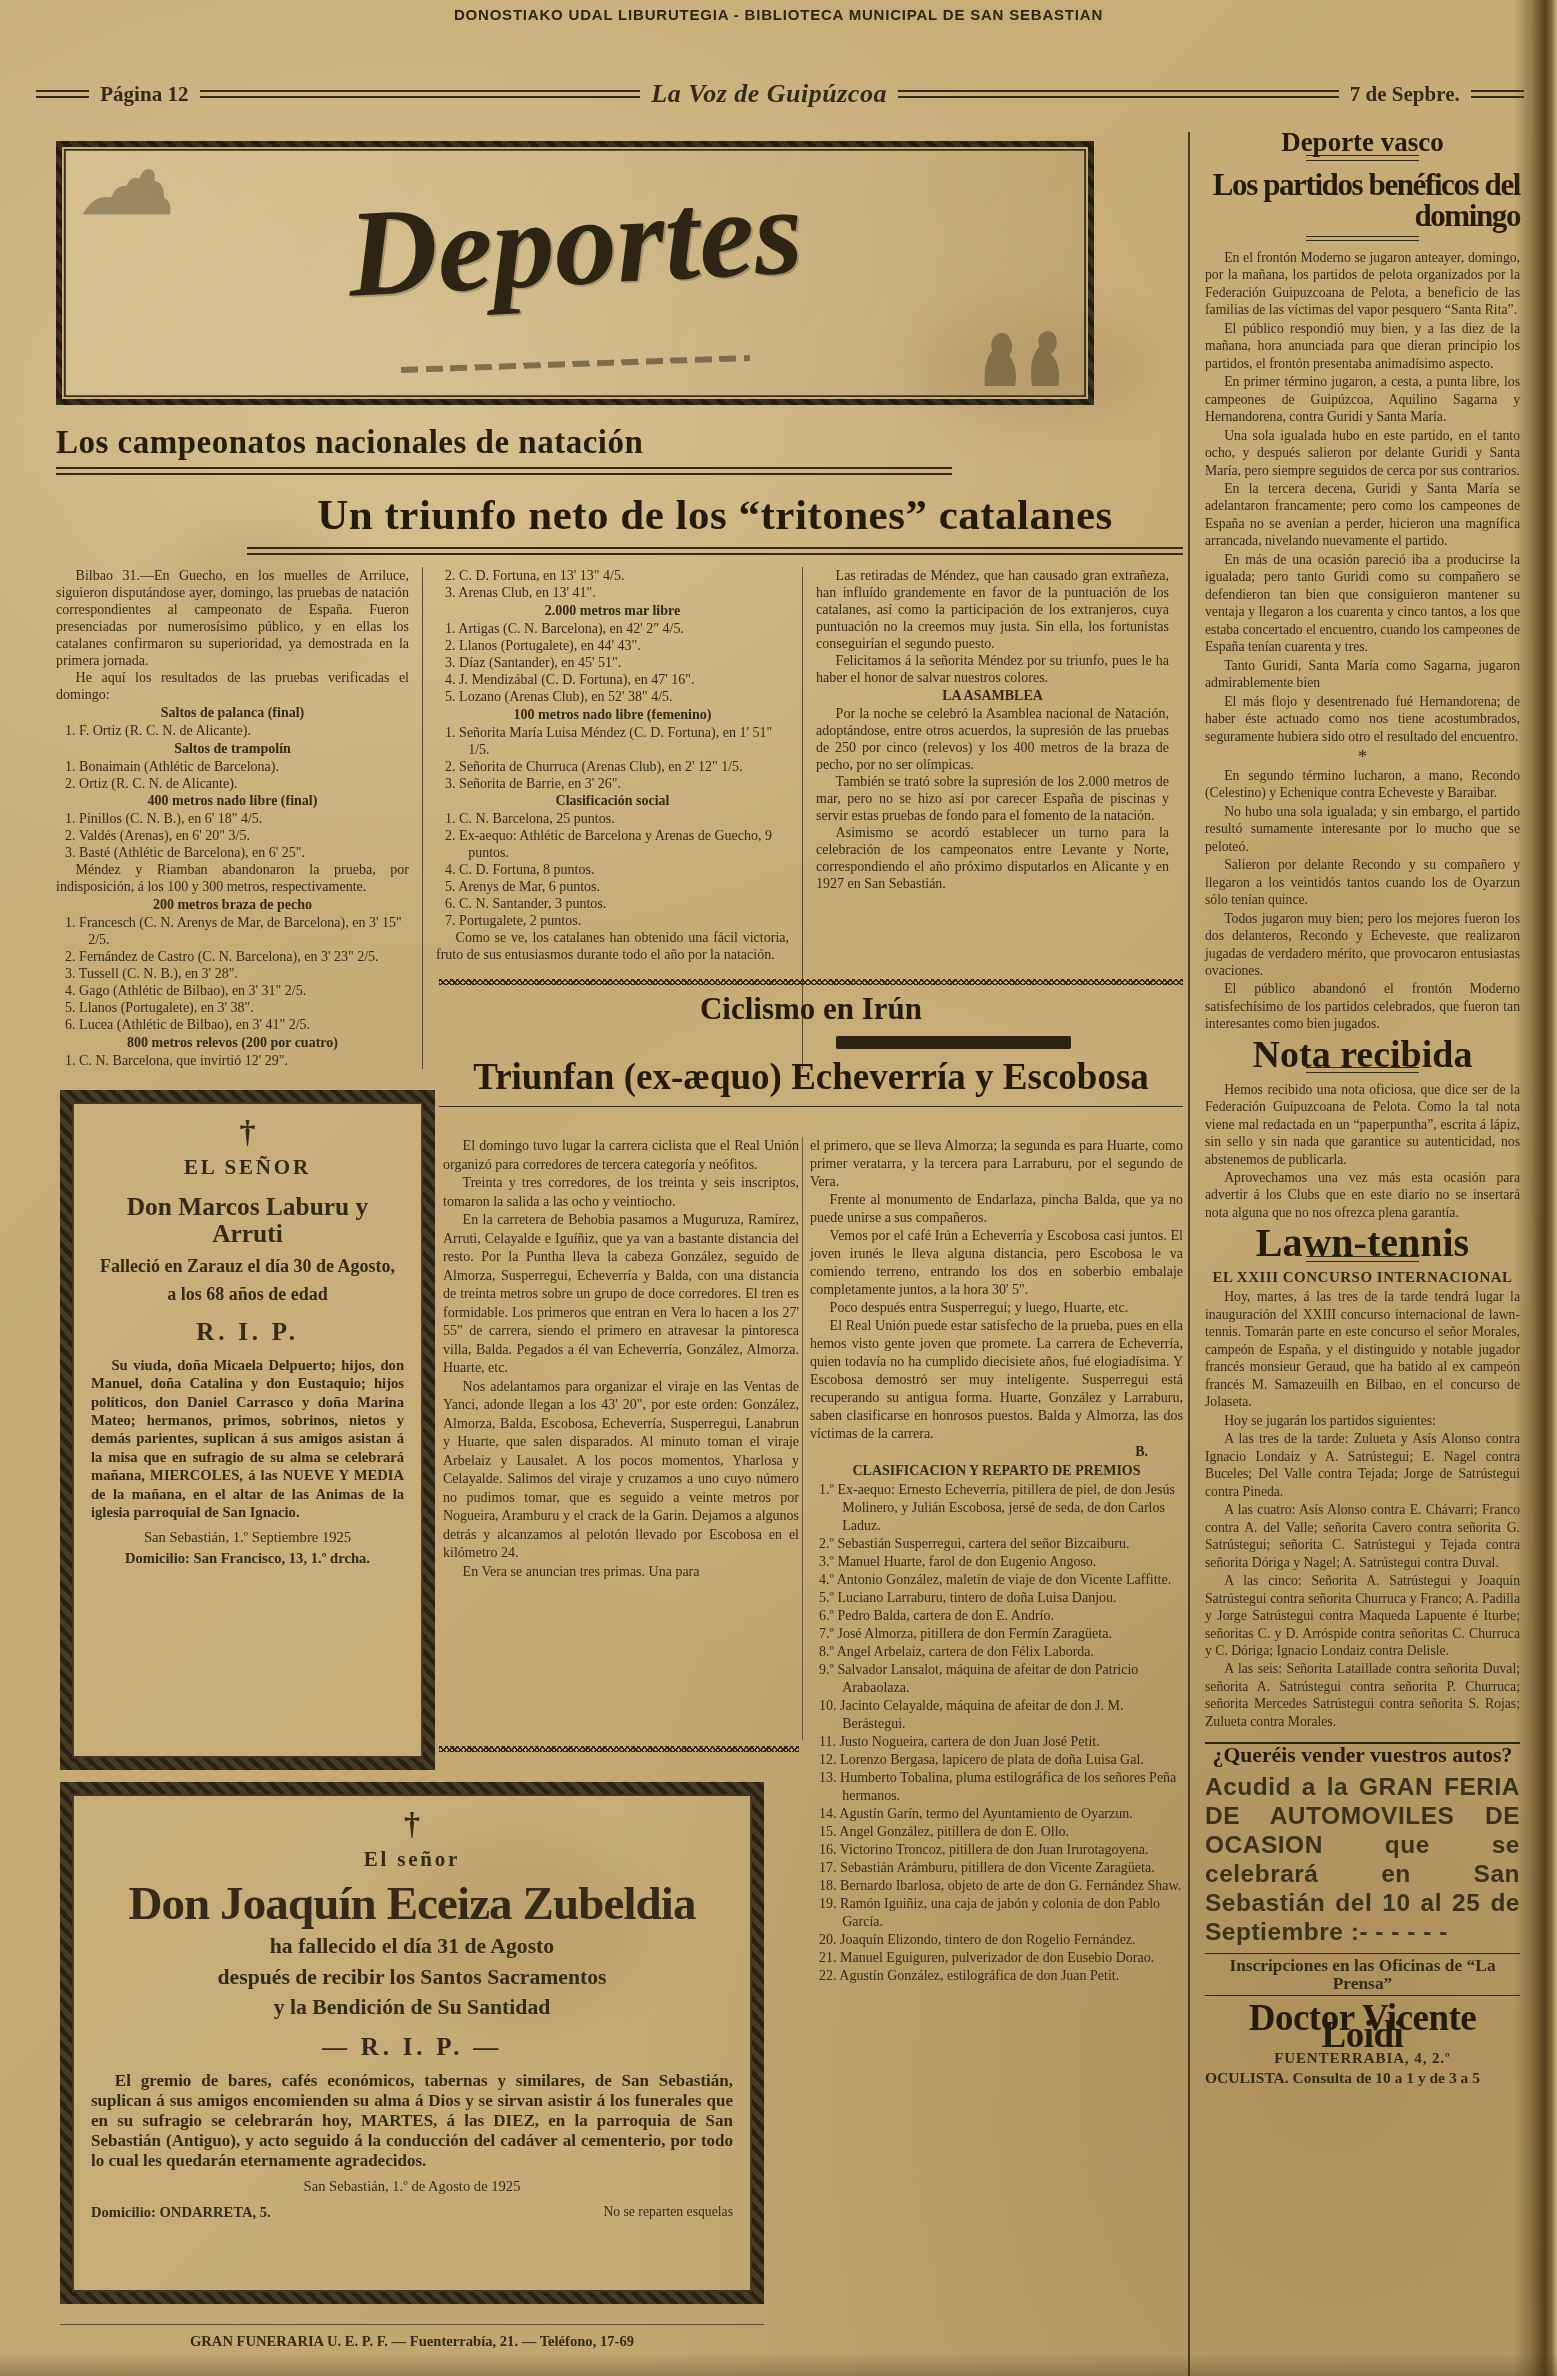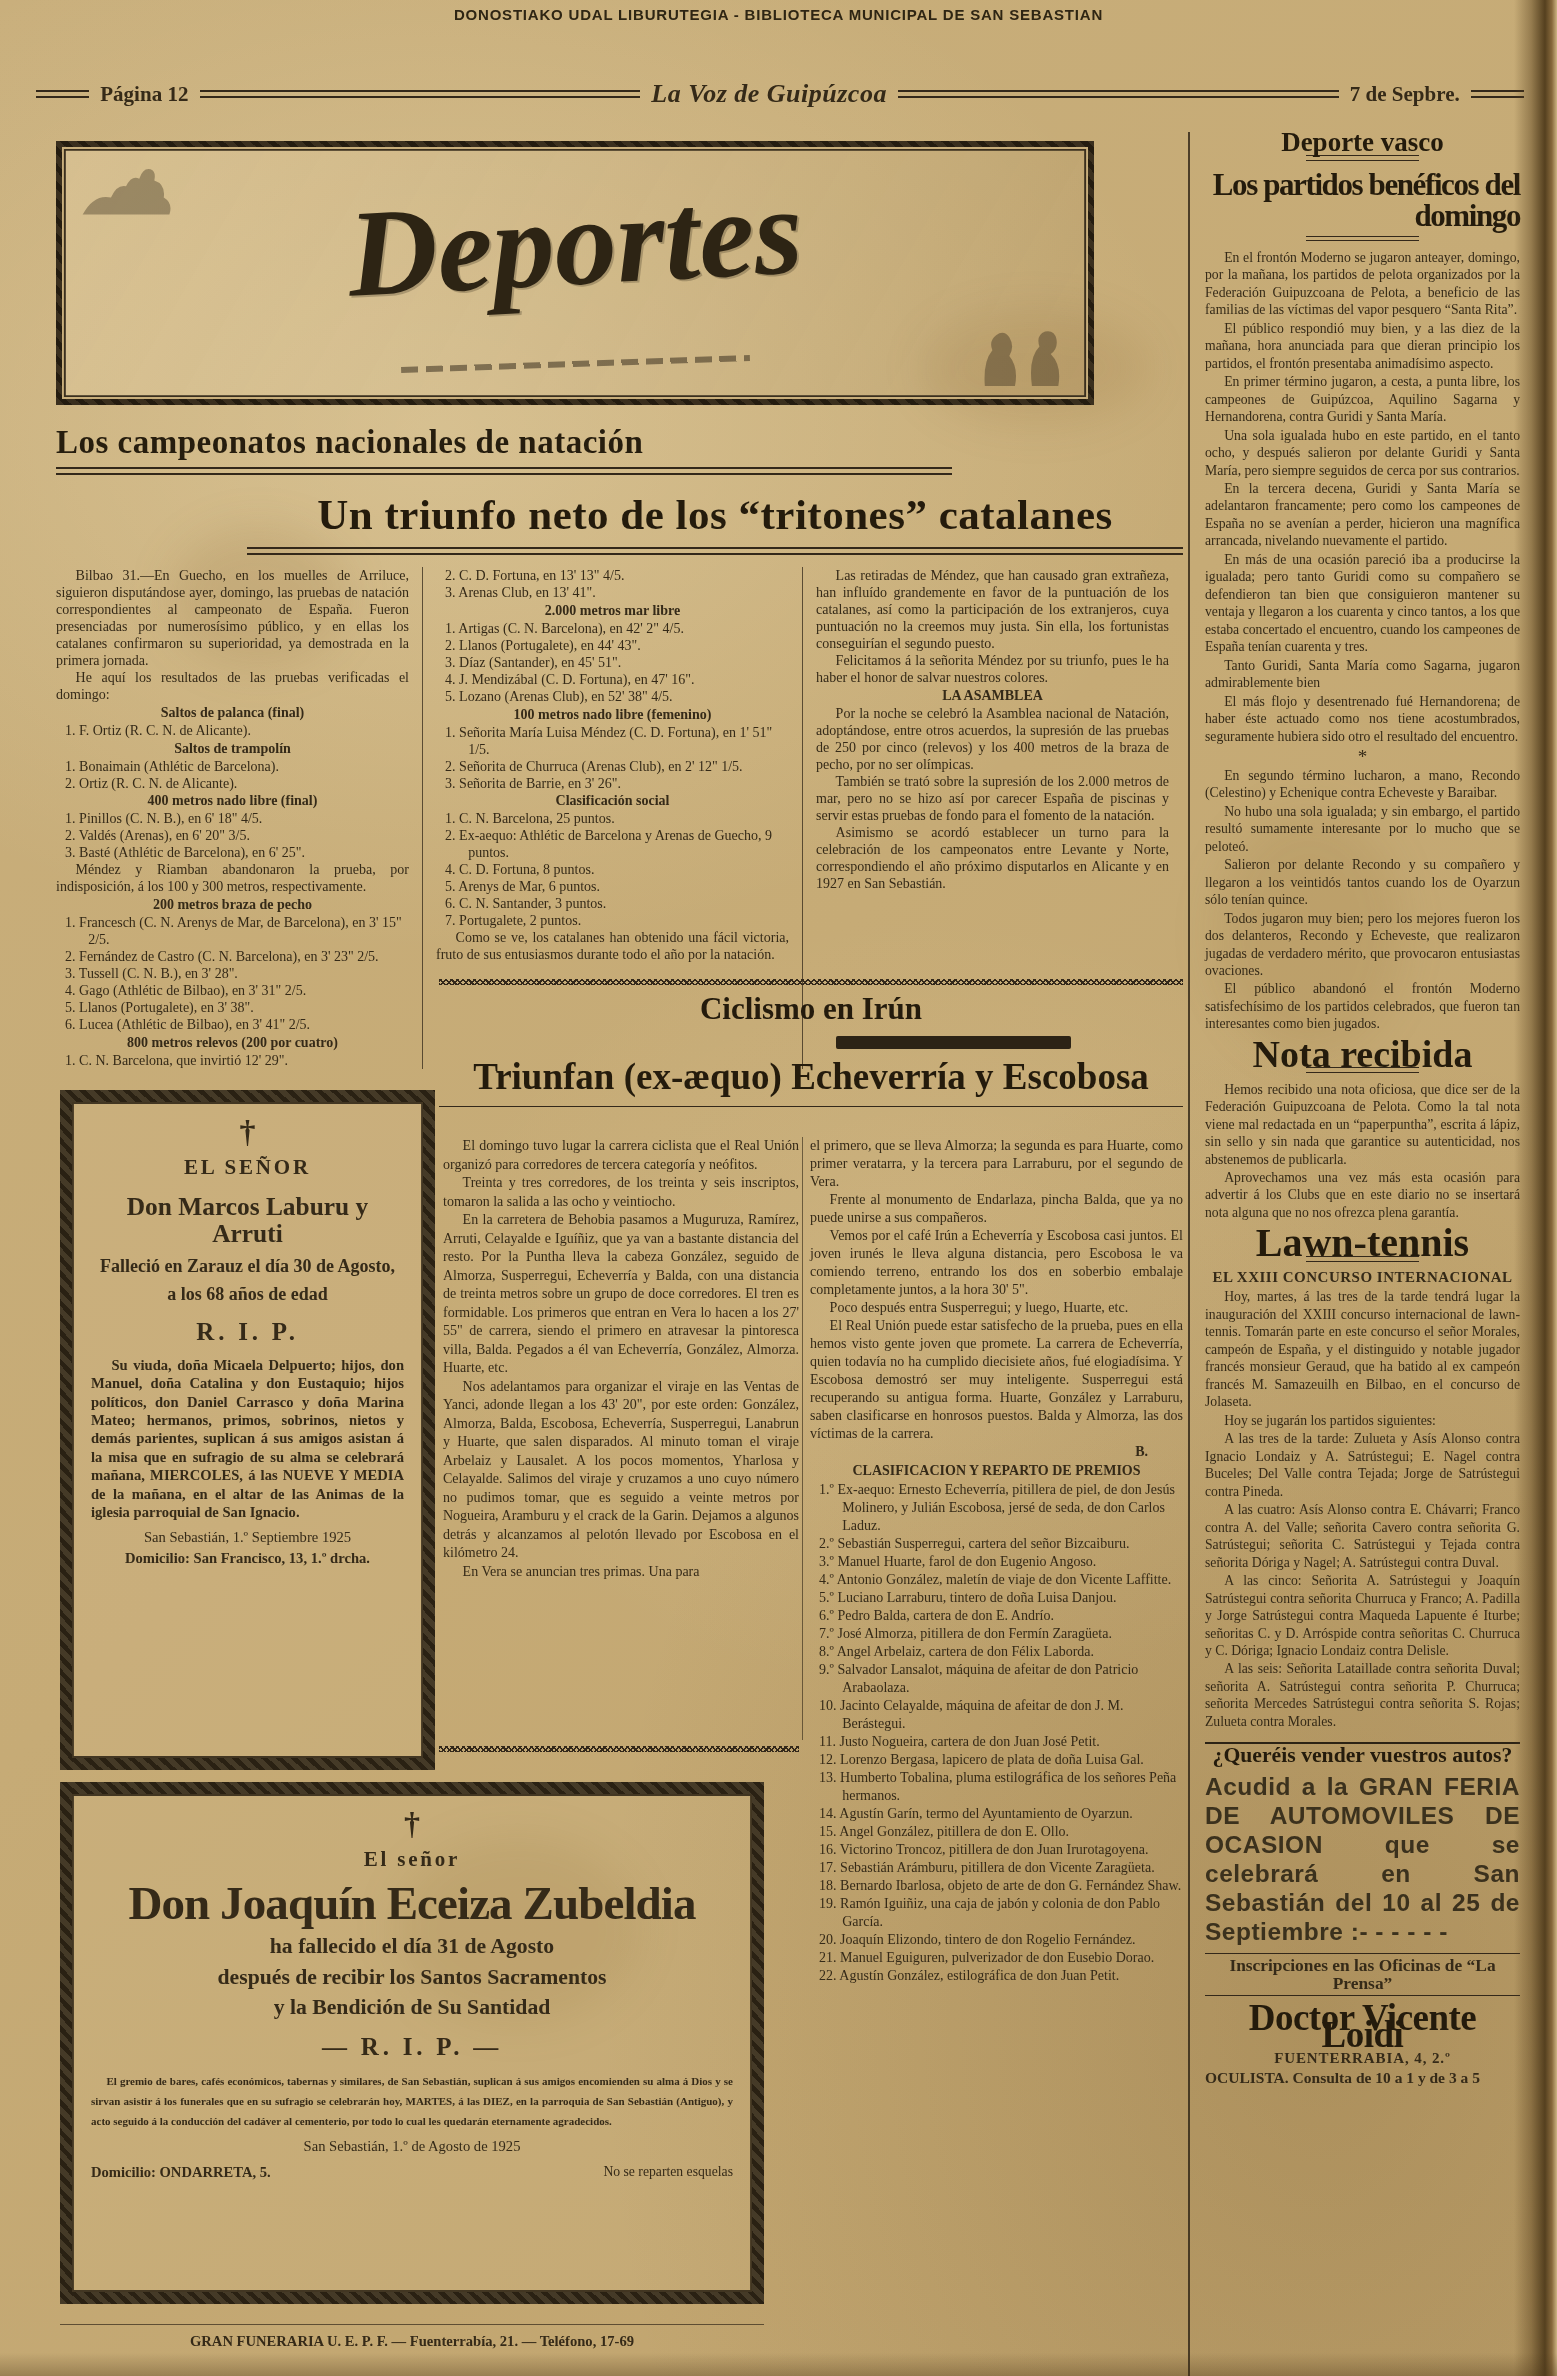--- a/index.html
+++ b/index.html
@@ -91,21 +91,21 @@
   .obit1{left:60px;top:1090px;width:375px;height:680px;}
   .obit2{left:60px;top:1782px;width:704px;height:522px;}
   .obit-cross{font-size:32px;font-weight:bold;line-height:32px;}
   .obit-lead{font-size:21px;font-weight:bold;letter-spacing:2.8px;margin-top:7.5px;}
   .obit1 .obit-name{font-size:25.4px;font-weight:bold;margin-top:13px;line-height:1.1;}
   .obit2 .obit-name{font-size:47px;font-weight:bold;margin-top:7.5px;line-height:1.05;letter-spacing:-0.9px;}
   .obit-line{font-size:18px;font-weight:bold;margin-top:7.5px;}
   .obit2 .obit-line{font-size:21.7px;margin-top:5.6px;}
   .obit-rip{font-size:25px;font-weight:bold;letter-spacing:3.8px;margin:13px 0 9.4px;}
   .obit-body{font-size:14.6px;line-height:18.4px;text-align:justify;text-indent:1.4em;margin-top:3.8px;font-weight:bold;}
-  .obit2 .obit-body{font-size:11px;line-height:20px;}
+  .obit2 .obit-body{font-size:17px;line-height:20px;}
   .obit-place{font-size:14.6px;margin-top:7.5px;}
   .obit-addr{font-size:14.6px;font-weight:bold;margin-top:3.8px;}
   .obit-note{font-size:13.7px;margin-top:3.8px;}
   .obit2-bottomrow{display:flex;justify-content:space-between;margin-top:5.6px;font-size:14px;}
 
   .funeraria{position:absolute;left:60px;top:2324px;width:704px;text-align:center;
     font-size:14.6px;font-weight:bold;border-top:1.4px solid rgba(51,40,26,.7);padding-top:7.5px;}
 
   .vrule-main{position:absolute;left:1188px;top:132px;width:1.9px;height:2245px;background:rgba(45,35,20,.8);}
   .vrule-cic{position:absolute;left:802px;top:1137px;width:1.4px;height:603px;background:rgba(45,35,20,.6);}

